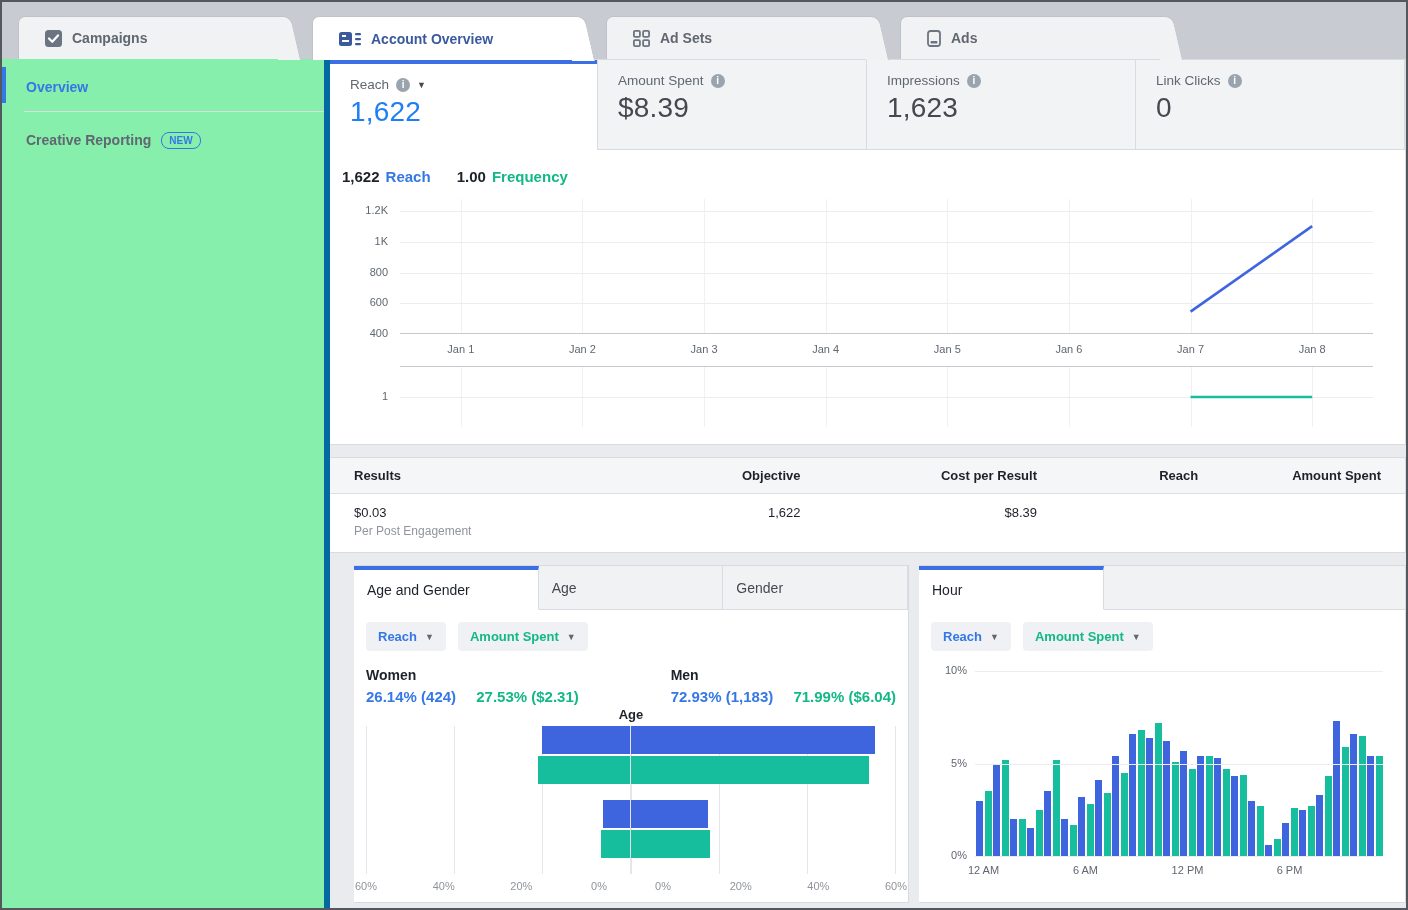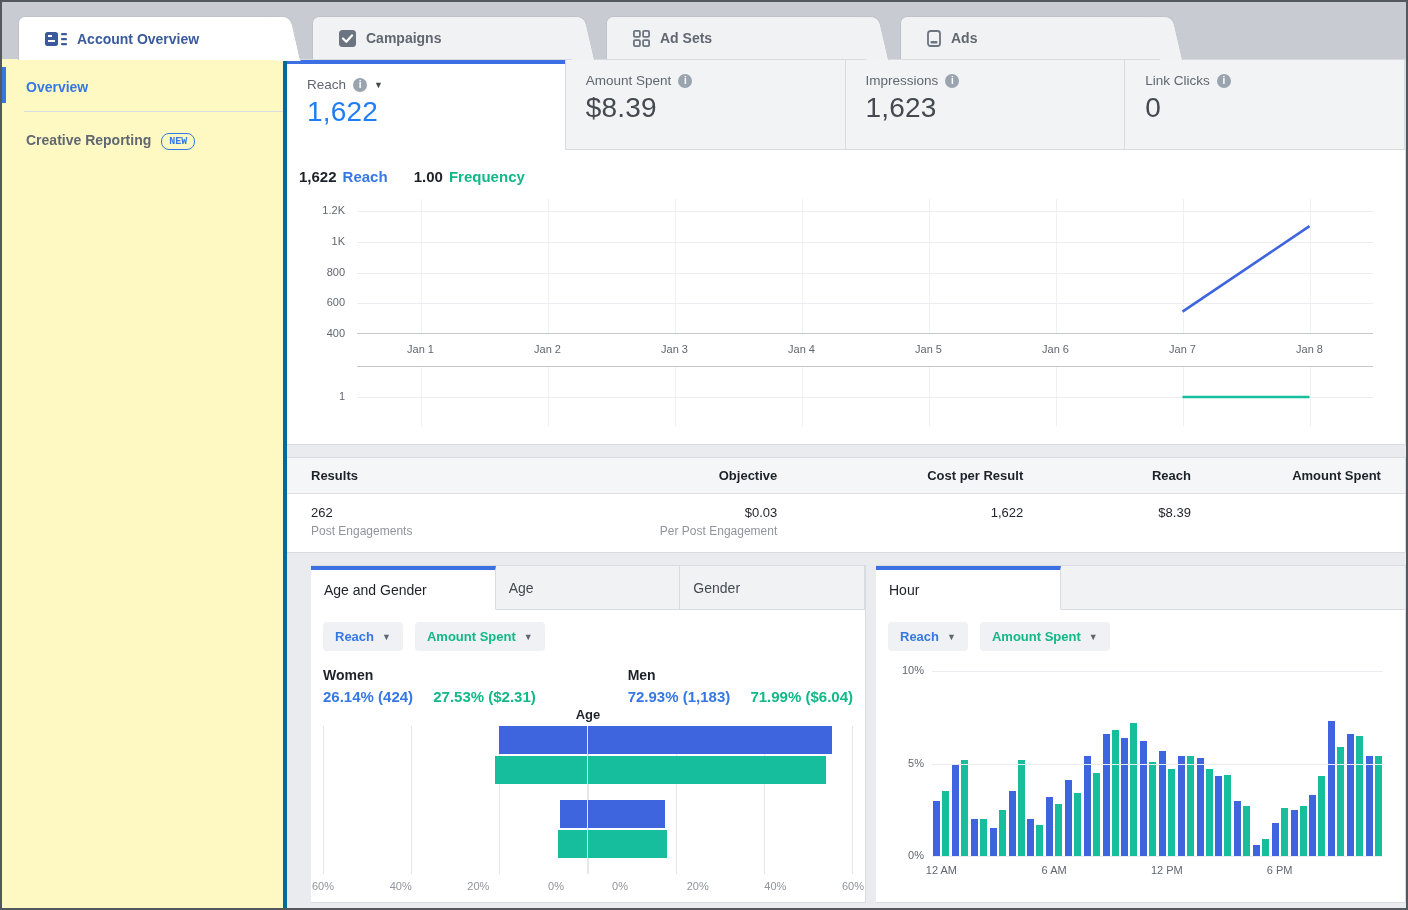--- a/index.html
+++ b/index.html
@@ -12,26 +12,26 @@
   .wtab { position:relative; width:268px; height:43px; margin-right:26px; display:flex; align-items:center; gap:10px; padding-left:26px; background:#f1f2f4; border:1px solid #bfc3c9; border-bottom:none; border-radius:7px 7px 0 0; cursor:pointer; }
   .wtab::after { content:""; position:absolute; top:-1px; right:-11px; width:22px; height:calc(100% + 1px); background:#f1f2f4; border-right:1px solid #bfc3c9; border-top:1px solid #bfc3c9; border-radius:0 8px 0 0; transform:skewX(13deg); }
   .wtab .wtab-label { font-size:14px; font-weight:bold; color:#606770; position:relative; z-index:2; }
   .wtab.active { background:#fff; z-index:3; height:44px; margin-bottom:-1px; }
   .wtab.active::after { background:#fff; }
   .wtab.active .wtab-label { color:#3a5a9c; }
   .wtab svg { position:relative; z-index:2; flex:none; }
 
   
   .body-row { flex:1; display:flex; min-height:0; }
-  .sidebar { width:285px; background:#fef9c3; border-right:4px solid #0369a1; flex:none; }
+  .sidebar { width:328px; background:#86efac; border-right:6px solid #0369a1; flex:none; }
   .side-item { position:relative; padding:20px 24px 16px 24px; font-size:14px; font-weight:bold; color:#606770; cursor:pointer; }
   .side-item.active { color:#3578e5; }
   .side-item.active .active-bar { position:absolute; left:0; top:8px; bottom:8px; width:4px; background:#3578e5; }
   .side-divider { border-bottom:1px solid #dadde1; margin-left:22px; }
-  .badge-new { display:inline-block; margin-left:10px; padding:2px 7px 2px 7px; border:1px solid #3578e5; border-radius:8px; color:#3578e5; font-size:10px; font-weight:bold; vertical-align:1px;font-family:Liberation Mono, monospace; }
+  .badge-new { display:inline-block; margin-left:10px; padding:2px 7px 2px 7px; border:1px solid #3578e5; border-radius:8px; color:#3578e5; font-size:10px; font-weight:bold; vertical-align:1px; }
 
   .main { flex:1; background:#e9ebee; min-width:0; display:flex; flex-direction:column; }
   .panel { background:#fff; border:1px solid #d8dbe0; border-left:none; }
 
   
   .overview-panel { height:386px; flex:none; }
   .cards { display:flex; height:90px; }
   .card { flex:1; padding:13px 20px 0 20px; background:#f2f3f5; border:1px solid #d8dbe0; border-top:none; margin-left:-1px; cursor:pointer; }
   .card:first-child { margin-left:0; }
   .card.active { background:#fff; border:none; border-top:4px solid #3c6fe4; }
@@ -114,37 +114,37 @@
   .hour-bar { width:7px; }
   .hour-xlabels { position:relative; height:24px; margin:0 10px 0 44px; }
   .hour-xlab { position:absolute; top:8px; transform:translateX(-50%); font-size:11px; color:#606770; white-space:nowrap; }
 </style>
 </head>
 <body>
 
 <div class="frame">
 
   <div class="tabbar">
+    <div class="wtab">
+      <svg width="17" height="17" viewBox="0 0 17 17">
+        <rect x="0" y="0" width="17" height="17" rx="3.5" fill="#6b7480"></rect>
+        <path d="M4 8.5 L7.3 11.8 L13 5.4" stroke="#fff" stroke-width="2.2" fill="none" stroke-linecap="round" stroke-linejoin="round"></path>
+      </svg>
+      <span class="wtab-label">Campaigns</span>
+    </div>
     <div class="wtab active">
       <svg width="22" height="16" viewBox="0 0 22 16">
         <rect x="0" y="1" width="13" height="14" rx="2.5" fill="#3a5a9c"></rect>
         <rect x="3" y="4" width="4" height="2" fill="#fff"></rect>
         <rect x="3" y="9" width="7" height="2" fill="#fff"></rect>
         <rect x="16" y="2" width="6" height="2.2" rx="1" fill="#3a5a9c"></rect>
         <rect x="16" y="7" width="6" height="2.2" rx="1" fill="#3a5a9c"></rect>
         <rect x="16" y="12" width="6" height="2.2" rx="1" fill="#3a5a9c"></rect>
       </svg>
       <span class="wtab-label">Account Overview</span>
-    </div>
-    <div class="wtab">
-      <svg width="17" height="17" viewBox="0 0 17 17">
-        <rect x="0" y="0" width="17" height="17" rx="3.5" fill="#6b7480"></rect>
-        <path d="M4 8.5 L7.3 11.8 L13 5.4" stroke="#fff" stroke-width="2.2" fill="none" stroke-linecap="round" stroke-linejoin="round"></path>
-      </svg>
-      <span class="wtab-label">Campaigns</span>
     </div>
     <div class="wtab">
       <svg width="17" height="17" viewBox="0 0 17 17">
         <rect x="0.9" y="0.9" width="6" height="6" rx="1.2" fill="none" stroke="#6b7480" stroke-width="1.8"></rect>
         <rect x="10.1" y="0.9" width="6" height="6" rx="1.2" fill="none" stroke="#6b7480" stroke-width="1.8"></rect>
         <rect x="0.9" y="10.1" width="6" height="6" rx="1.2" fill="none" stroke="#6b7480" stroke-width="1.8"></rect>
         <rect x="10.1" y="10.1" width="6" height="6" rx="1.2" fill="none" stroke="#6b7480" stroke-width="1.8"></rect>
       </svg>
       <span class="wtab-label">Ad Sets</span>
     </div>
@@ -264,24 +264,20 @@
       <div class="panel table-panel">
         <div class="tbl-header">
           <div>Results</div>
           <div>Objective</div>
           <div>Cost per Result</div>
           <div>Reach</div>
           <div>Amount Spent</div>
         </div>
         <div class="tbl-row">
           <div>
-            <div class="cell-main">262</div>
-            <div class="cell-sub">Post Engagements</div>
-          </div>
-          <div>
             <div class="cell-main">$0.03</div>
             <div class="cell-sub">Per Post Engagement</div>
           </div>
           <div>
               <div class="cell-main">1,622</div>
             </div>
           <div>
               <div class="cell-main">$8.39</div>
             </div>
         </div>

